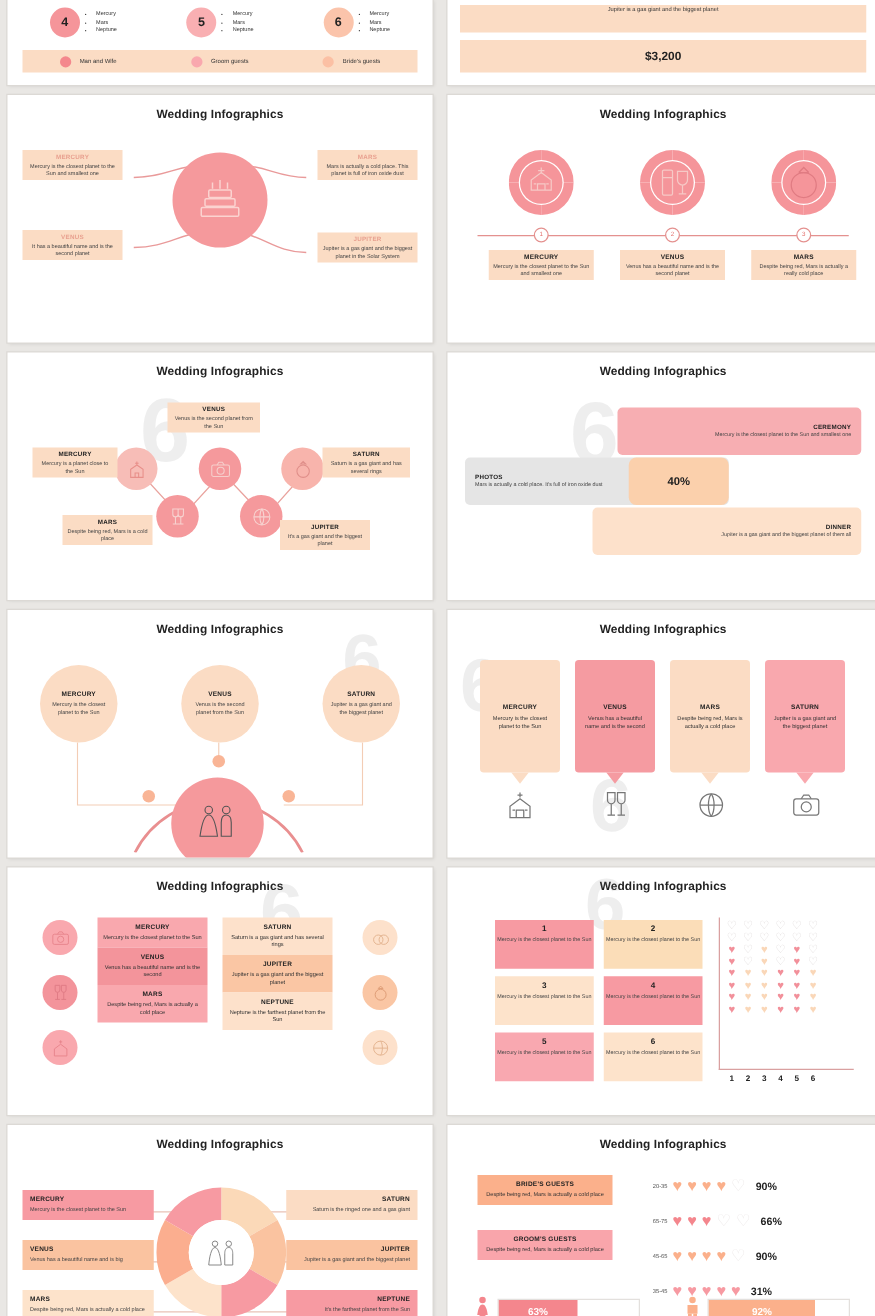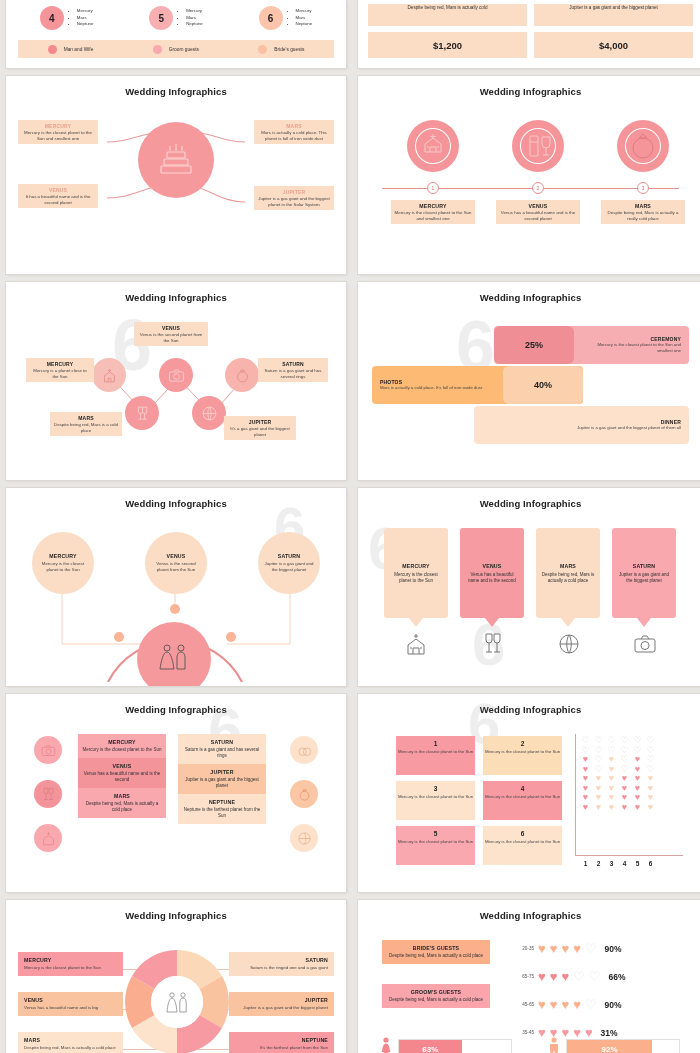--- a/index.html
+++ b/index.html
@@ -188,26 +188,22 @@
           <span>Bride's guests</span>
         </div>
       </div>
     </div>
   </div>
 
   <div class="slide">
     <div class="slide-inner">
       <div class="pricecols">
         <div class="pricecol">
-          <div class="pc-top cap">Despite being red, Mars is actually cold</div>
-          <div class="pc-bot">$1,200</div>
-        </div>
-        <div class="pricecol">
           <div class="pc-top cap">Jupiter is a gas giant and the biggest planet</div>
-          <div class="pc-bot">$4,000</div>
+          <div class="pc-bot">$3,200</div>
         </div>
       </div>
     </div>
   </div>
 
   <div class="slide">
     <div class="slide-inner">
       <div class="title">Wedding Infographics</div>
 
       <svg class="abs" style="left:0;top:0" width="328" height="190">
@@ -372,30 +368,27 @@
       </div>
     </div>
   </div>
 
   <div class="slide">
     <div class="slide-inner">
       <div class="title">Wedding Infographics</div>
       <div class="wm" style="left:92px;top:20px;font-size:70px;">6</div>
 
       <div class="pbar" style="left:130px;top:40px;right:8px;height:38px;background:#f7aeb2;">
-        <div style="width:80px;height:38px;background:#ef8f95;border-radius:6px;display:flex;align-items:center;justify-content:center;">
-          <span class="pct">25%</span>
-        </div>
         <div style="flex:1;padding:0 8px;text-align:right;">
           <div class="lbl">CEREMONY</div>
           <div class="cap">Mercury is the closest planet to the Sun and smallest one</div>
         </div>
       </div>
 
-      <div class="pbar" style="left:8px;top:80px;right:114px;height:38px;background:#fdba74;">
+      <div class="pbar" style="left:8px;top:80px;right:114px;height:38px;background:#e5e5e5;">
         <div style="flex:1;padding:0 8px;">
           <div class="lbl">PHOTOS</div>
           <div class="cap">Mars is actually a cold place. It's full of iron oxide dust</div>
         </div>
         <div style="width:80px;height:38px;background:#fbd0ac;border-radius:6px;display:flex;align-items:center;justify-content:center;">
           <span class="pct">40%</span>
         </div>
       </div>
 
       <div class="pbar" style="left:110px;top:120px;right:8px;height:38px;background:#fde1cb;">

